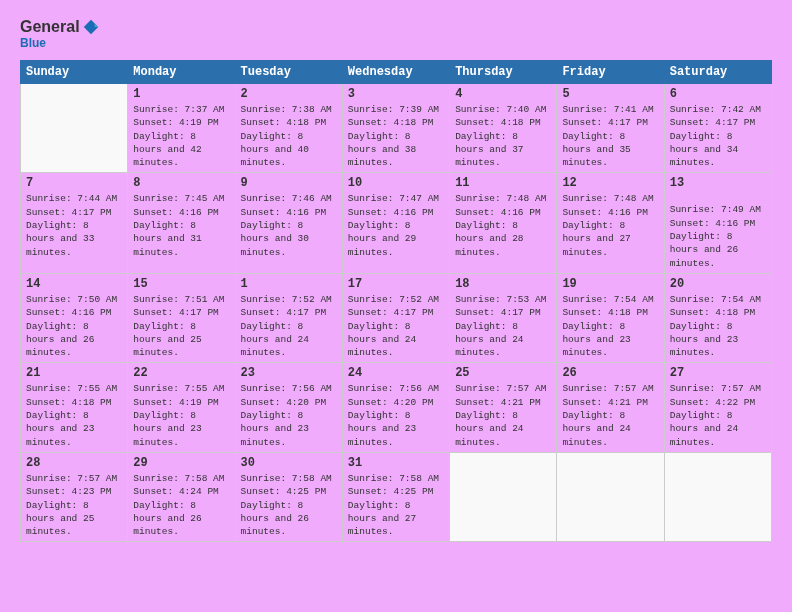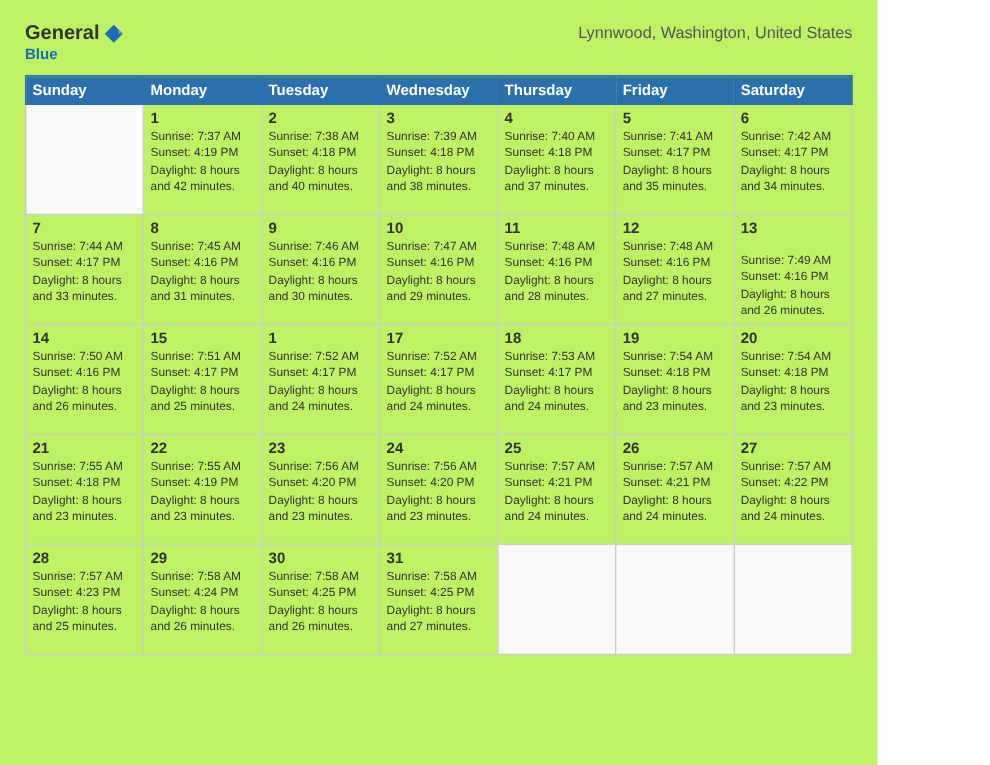--- a/index.html
+++ b/index.html
@@ -4,23 +4,23 @@
   <style>
     * { margin: 0; padding: 0; box-sizing: border-box; }
     body {
       font-family: Arial, sans-serif;
       background: #fff;
       width: 792px;
       height: 612px;
       overflow: hidden;
     }
     .page {
-      width: 702px;
+      width: 792px;
       height: 612px;
-      background: #bef264;
+      background: #f0abfc;
       padding: 18px 20px 10px 20px;
     }
     .header {
       display: flex;
       justify-content: space-between;
       align-items: flex-start;
       margin-bottom: 10px;
     }
     .logo {
       display: flex;
@@ -55,20 +55,21 @@
       color: #333;
     }
     .location {
       font-size: 13px;
       color: #555;
     }
     .calendar {
       width: 100%;
       border-collapse: collapse;
       table-layout: fixed;
+      font-family: Liberation Mono, monospace;
     }
     .calendar th {
       background: #2c6fad;
       color: #fff;
       text-align: left;
       padding: 4px 5px;
       font-size: 12px;
       font-weight: bold;
       border: 1px solid #2c6fad;
     }
@@ -104,21 +105,20 @@
       <div class="logo-text">
         <span class="logo-general">General</span>
         <svg class="logo-icon" viewBox="0 0 20 20">
           <polygon points="10,2 18,10 10,18 2,10" fill="#1a6db5"></polygon>
           <polygon points="10,2 18,10 14,10 14,6" fill="#4a9fd4"></polygon>
         </svg>
       </div>
       <span class="logo-blue">Blue</span>
     </div>
     <div class="title-section">
-      <div class="location">Lynnwood, Washington, United States</div>
     </div>
   </div>
 
   <table class="calendar">
     <thead>
       <tr>
         <th>Sunday</th>
         <th>Monday</th>
         <th>Tuesday</th>
         <th>Wednesday</th>

